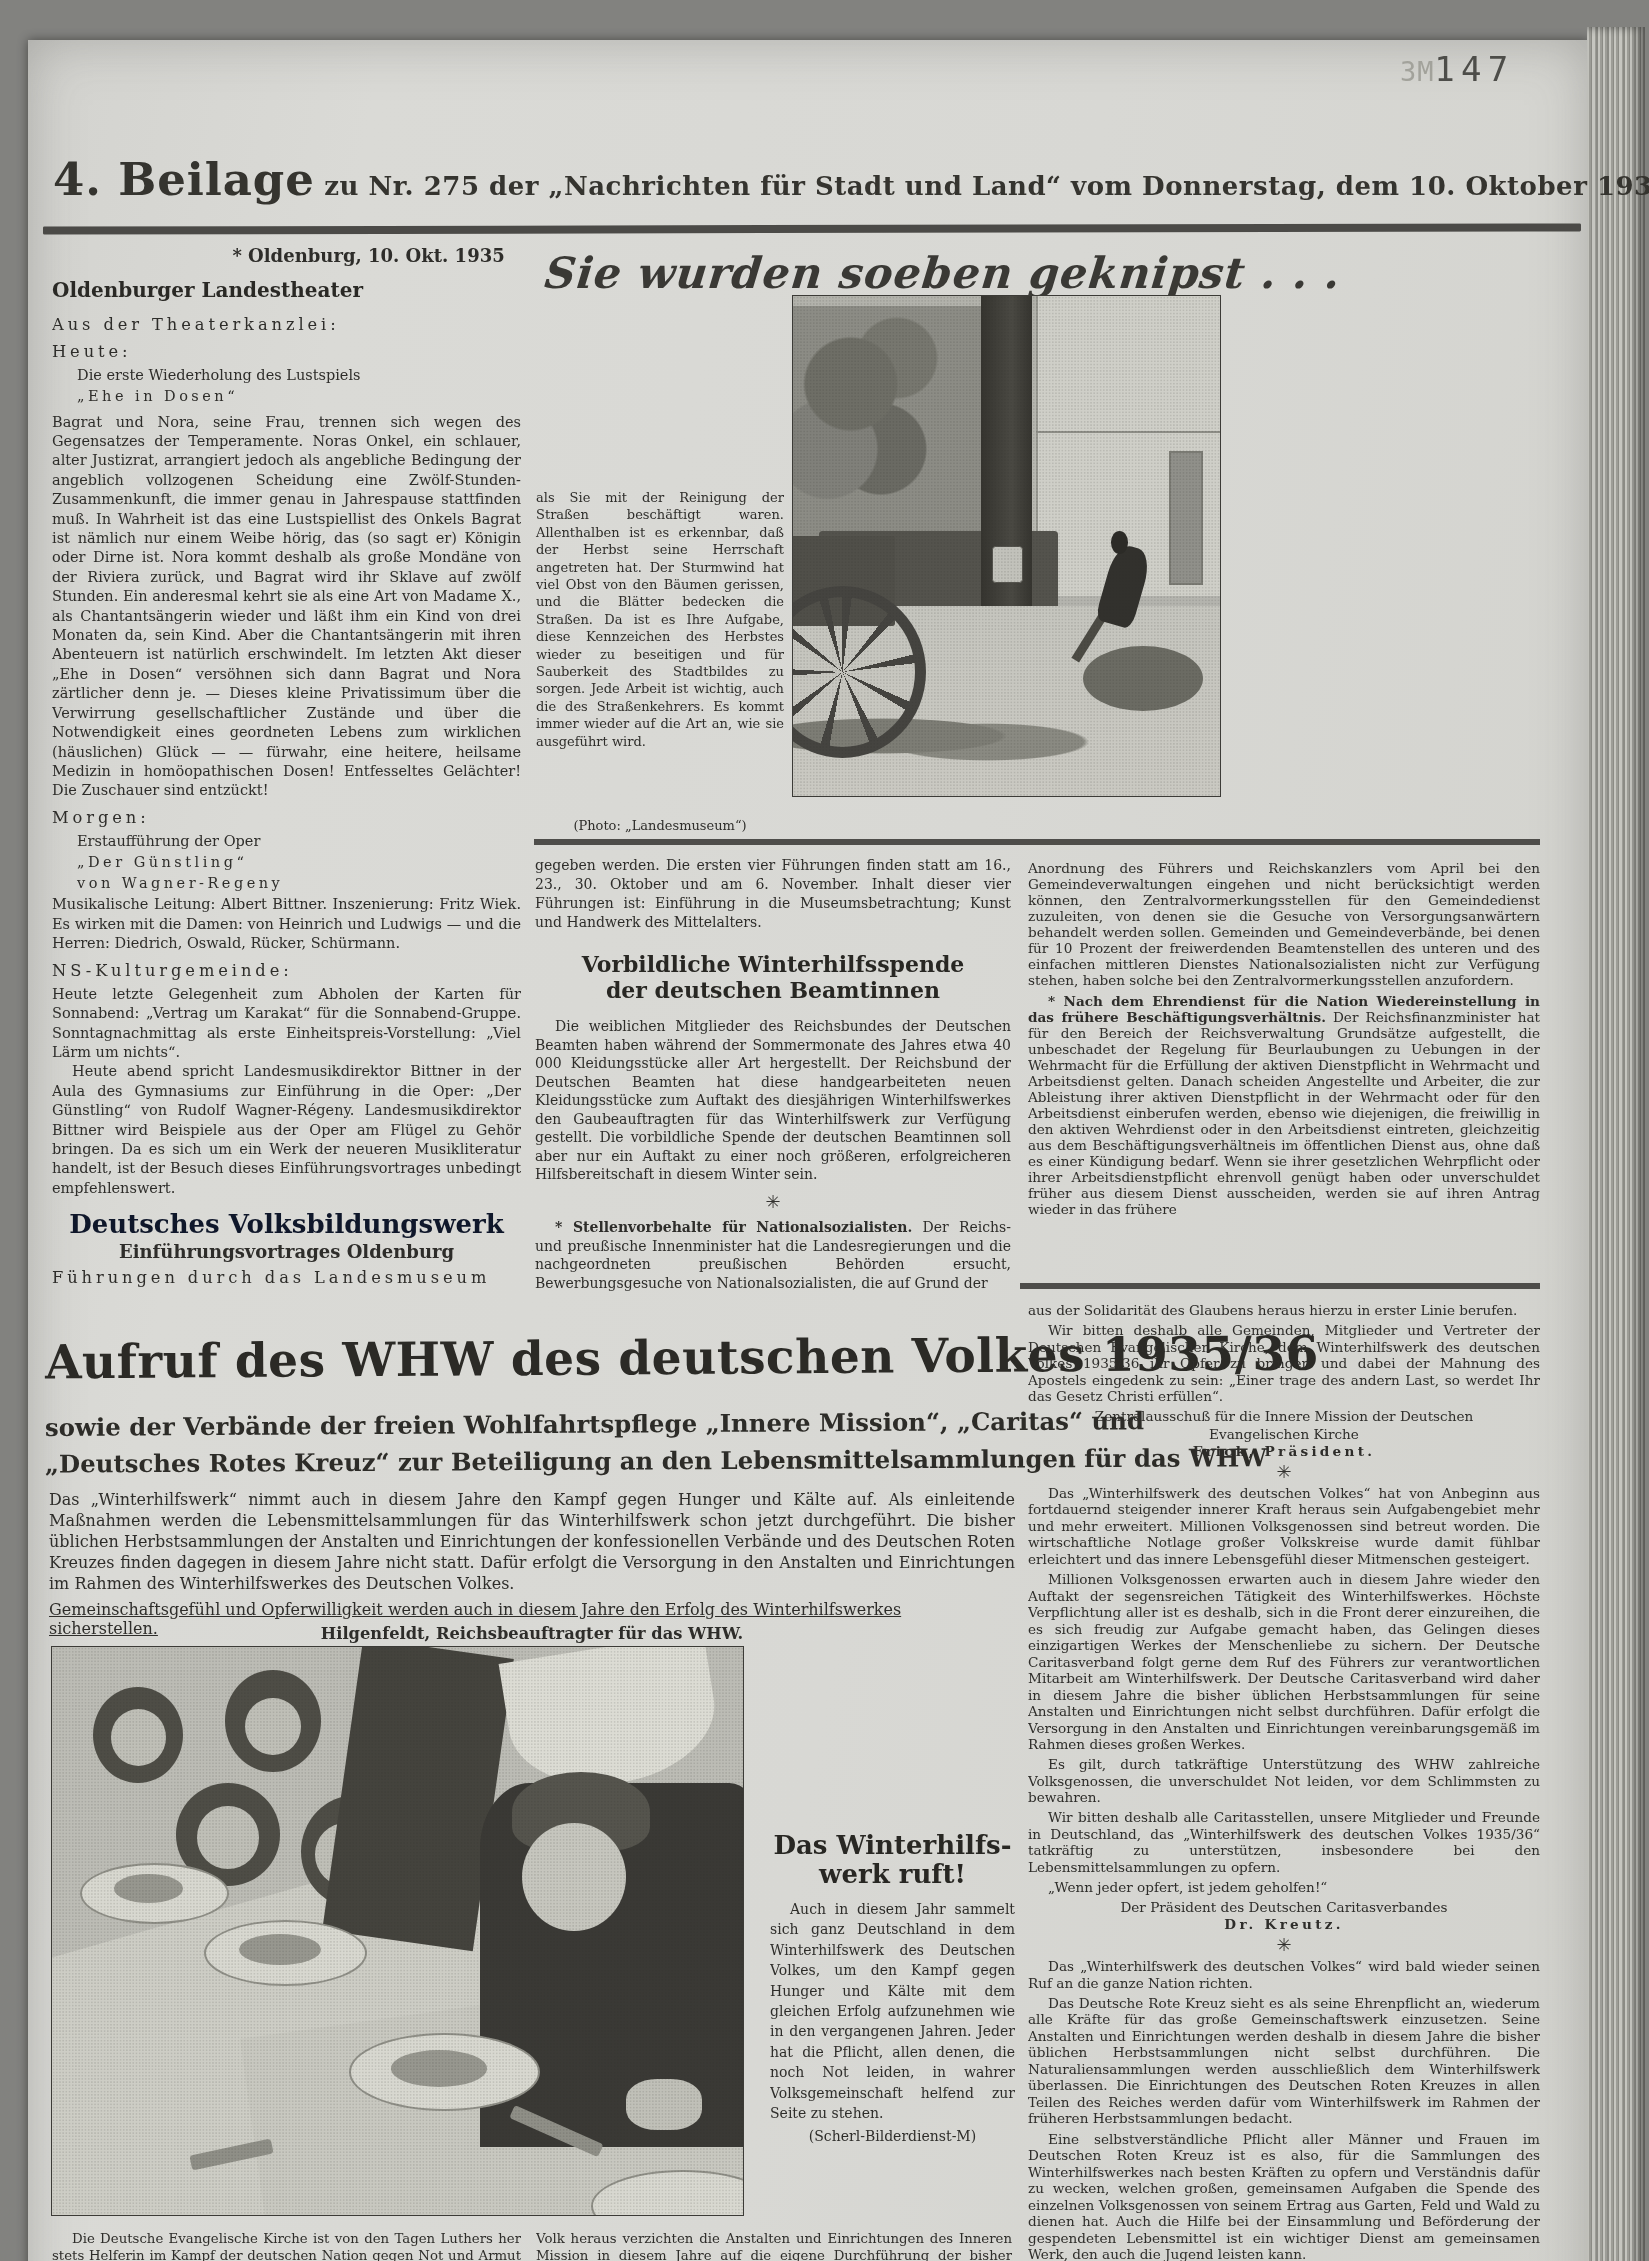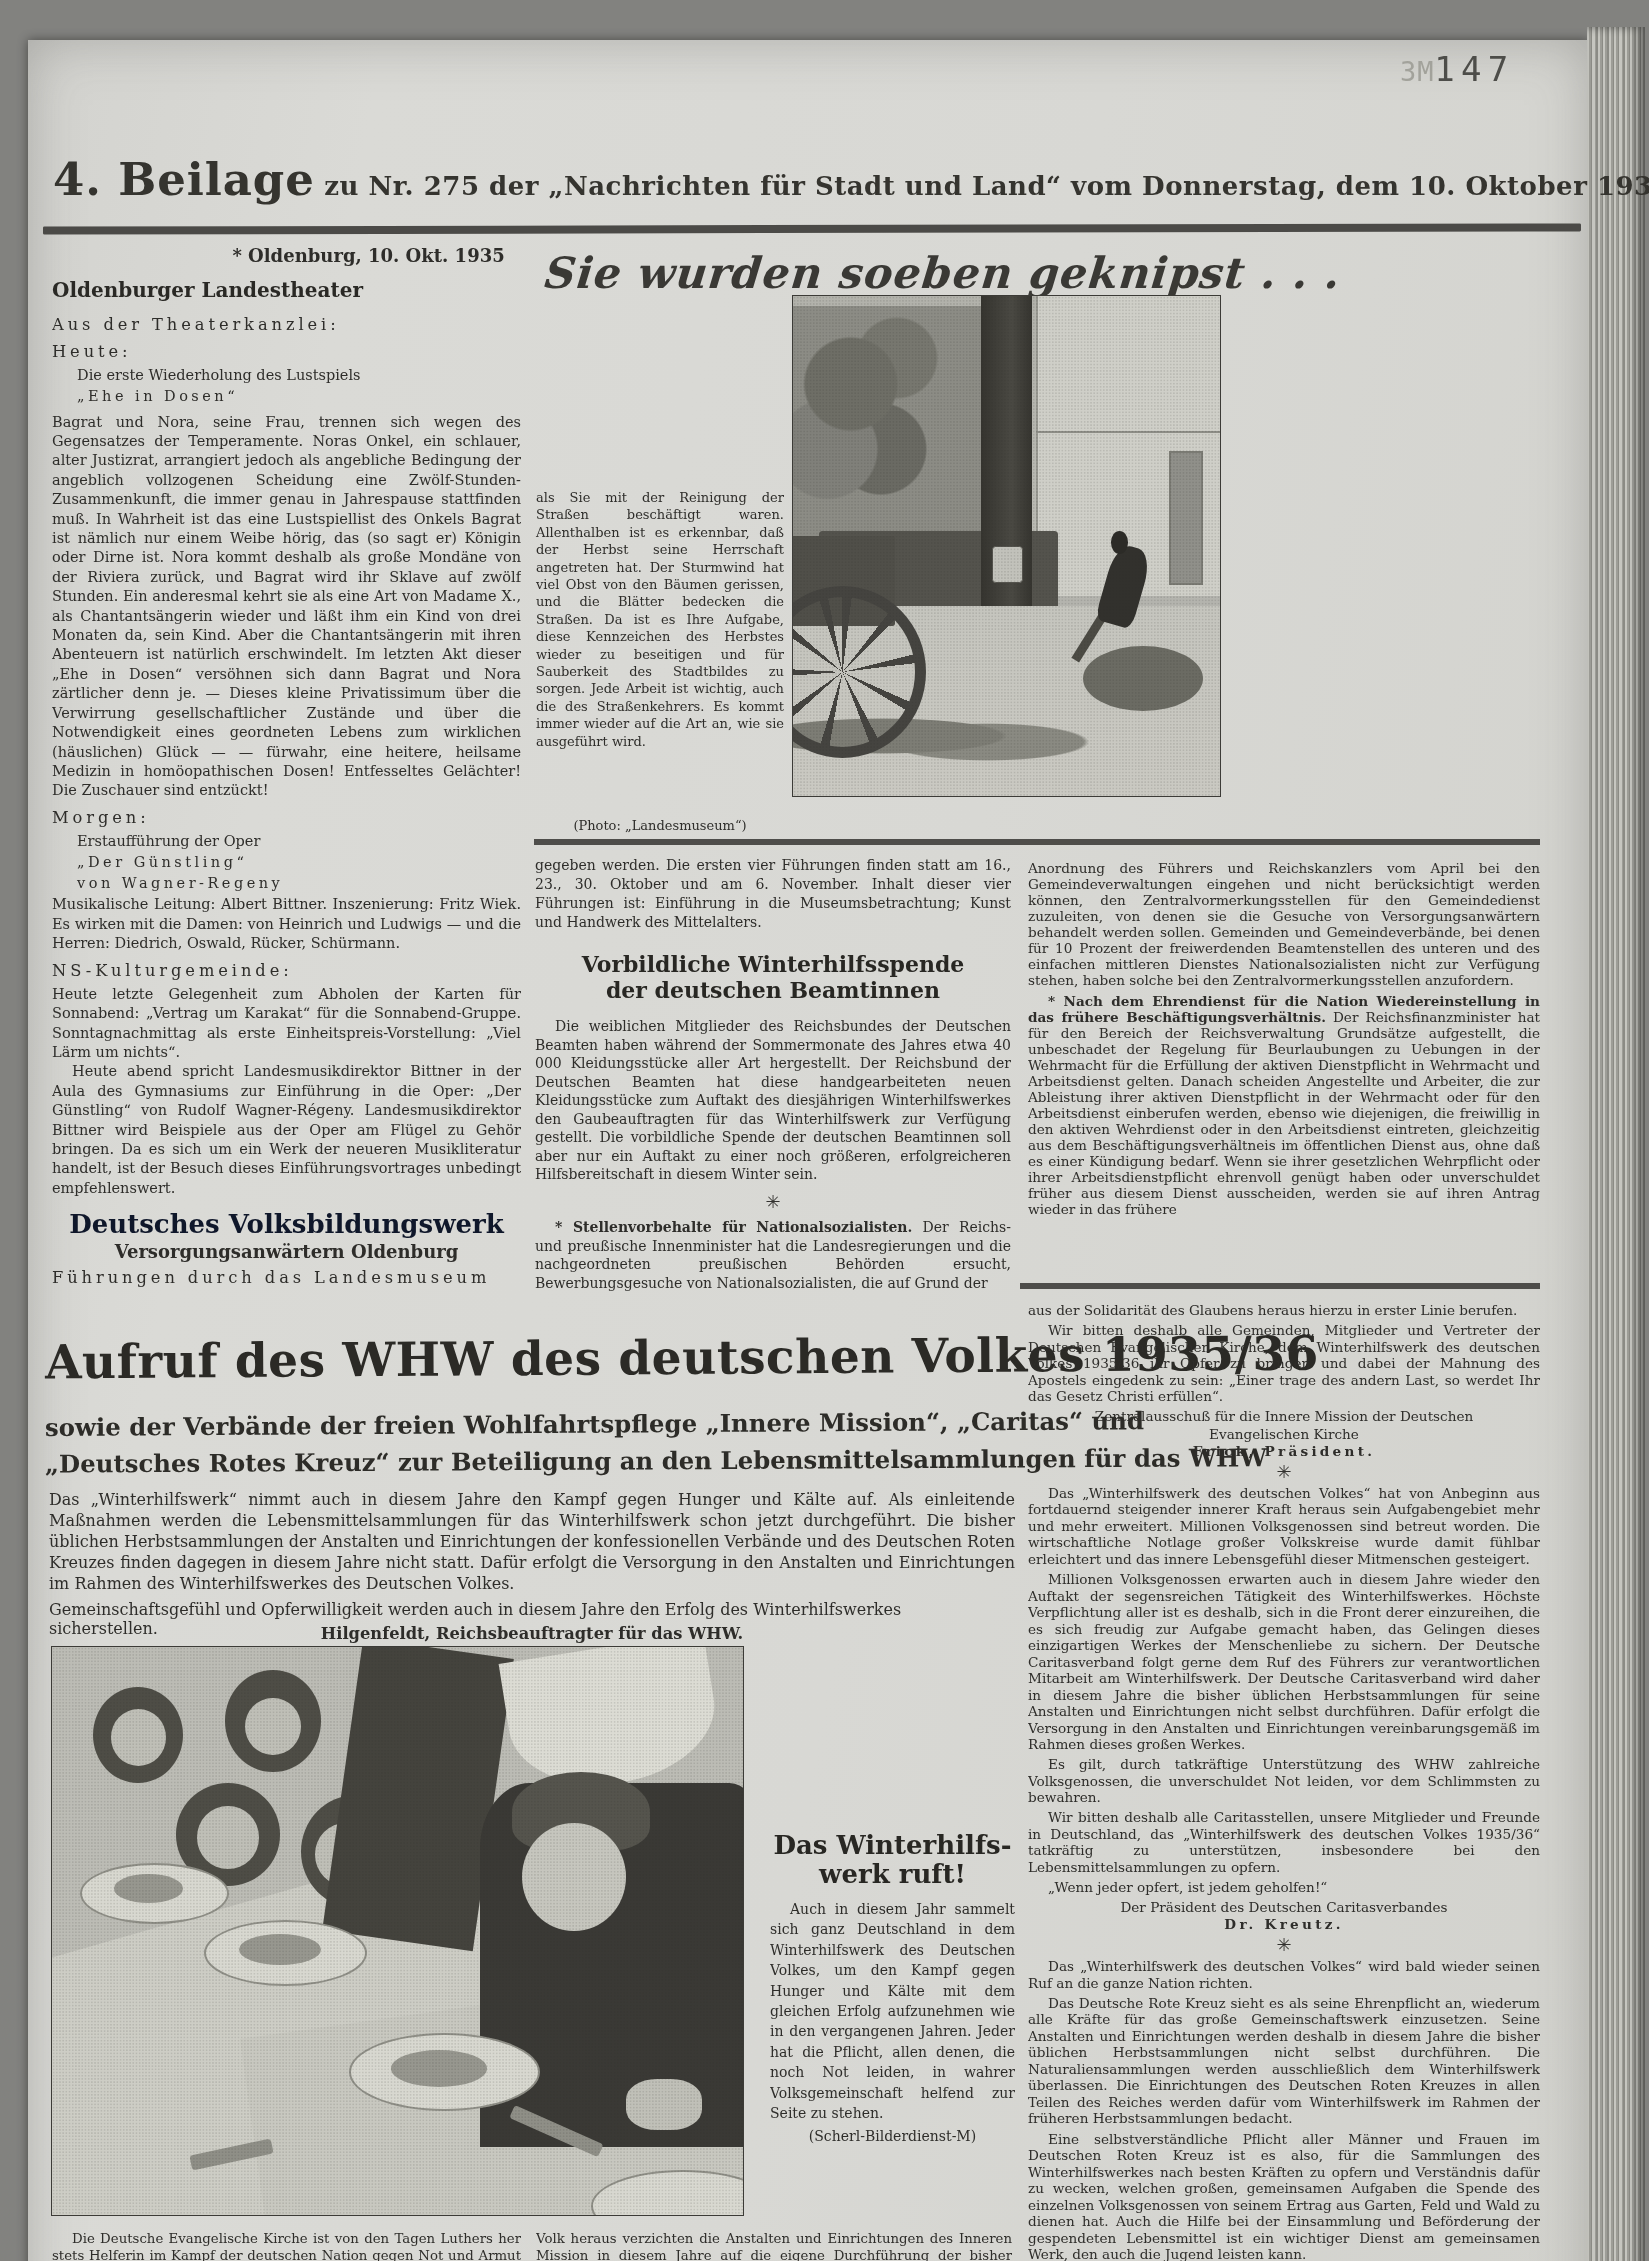--- a/index.html
+++ b/index.html
@@ -65,21 +65,21 @@
   #col3b .sig{text-align:center;margin-bottom:0.9px;}
   #col3b .star{margin:4.5px 0;}
   
   #whw-head{left:45px;top:1331px;width:972px;font-size:47px;font-weight:bold;color:#2b2a26;
             white-space:nowrap;transform:rotate(-.4deg);letter-spacing:0.5px;}
   #whw-sub1{left:45px;top:1410px;width:972px;font-size:24.4px;font-weight:bold;color:#2d2c28;
             transform:rotate(-.35deg);white-space:nowrap;}
   #whw-sub2{left:45px;top:1447px;width:972px;font-size:24.4px;font-weight:bold;color:#2d2c28;
             transform:rotate(-.3deg);white-space:nowrap;}
   #whw-par{left:49px;top:1489px;width:966px;font-size:16px;line-height:21px;}
-  #whw-par2{left:49px;top:1600px;width:966px;font-size:16px;}
+  #whw-par2{left:49px;top:1600px;width:966px;font-size:16px;text-decoration:underline;}
   #whw-sig{left:49px;top:1624px;width:966px;font-size:16.3px;font-weight:bold;text-align:center;}
   
   #photo2{left:51px;top:1646px;width:691px;height:568px;border:1.8px solid #3c3b37;
           background:#bcbcb5;overflow:hidden;}
   #ruft{left:770px;top:1831px;width:245px;height:393px;font-size:14px;line-height:20.4px;}
   #ruft .h{font-size:26px;line-height:29px;font-weight:bold;text-align:center;color:#282723;margin-bottom:10px;}
   #ruft .credit{text-align:center;margin-top:2.7px;}
   
   #botA{left:52px;top:2230px;width:469px;height:168px;font-size:13.3px;line-height:17.4px;}
   #botB{left:536px;top:2230px;width:476px;height:168px;font-size:13.3px;line-height:17.4px;}
@@ -160,21 +160,21 @@
   <p class="just" style="margin-top:6.3px">Bagrat und Nora, seine Frau, trennen sich wegen des Gegensatzes der Temperamente. Noras Onkel, ein schlauer, alter Justizrat, arrangiert jedoch als angebliche Bedingung der angeblich vollzogenen Scheidung eine Zwölf-Stunden-Zusammenkunft, die immer genau in Jahrespause stattfinden muß. In Wahrheit ist das eine Lustspiellist des Onkels Bagrat ist nämlich nur einem Weibe hörig, das (so sagt er) Königin oder Dirne ist. Nora kommt deshalb als große Mondäne von der Riviera zurück, und Bagrat wird ihr Sklave auf zwölf Stunden. Ein anderesmal kehrt sie als eine Art von Madame X., als Chantantsängerin wieder und läßt ihm ein Kind von drei Monaten da, sein Kind. Aber die Chantantsängerin mit ihren Abenteuern ist natürlich erschwindelt. Im letzten Akt dieser „Ehe in Dosen“ versöhnen sich dann Bagrat und Nora zärtlicher denn je. — Dieses kleine Privatissimum über die Verwirrung gesellschaftlicher Zustände und über die Notwendigkeit eines geordneten Lebens zum wirklichen (häuslichen) Glück — — fürwahr, eine heitere, heilsame Medizin in homöopathischen Dosen! Entfesseltes Gelächter! Die Zuschauer sind entzückt!</p>
   <p class="lbl sp">Morgen:</p>
   <p class="sub">Erstaufführung der Oper</p>
   <p class="sub sp">„Der Günstling“</p>
   <p class="sub sp">von Wagner-Regeny</p>
   <p class="just">Musikalische Leitung: Albert Bittner. Inszenierung: Fritz Wiek. Es wirken mit die Damen: von Heinrich und Ludwigs — und die Herren: Diedrich, Oswald, Rücker, Schürmann.</p>
   <p class="lbl sp">NS-Kulturgemeinde:</p>
   <p class="just">Heute letzte Gelegenheit zum Abholen der Karten für Sonnabend: „Vertrag um Karakat“ für die Sonnabend-Gruppe. Sonntagnachmittag als erste Einheitspreis-Vorstellung: „Viel Lärm um nichts“.</p>
   <p class="just ind">Heute abend spricht Landesmusikdirektor Bittner in der Aula des Gymnasiums zur Einführung in die Oper: „Der Günstling“ von Rudolf Wagner-Régeny. Landesmusikdirektor Bittner wird Beispiele aus der Oper am Flügel zu Gehör bringen. Da es sich um ein Werk der neueren Musikliteratur handelt, ist der Besuch dieses Einführungsvortrages unbedingt empfehlenswert.</p>
   <div class="vbw-h">Deutsches Volksbildungswerk</div>
-  <div class="vbw-s">Versorgungsanwärtern Oldenburg</div>
+  <div class="vbw-s">Einführungsvortrages Oldenburg</div>
   <p class="lbl sp">Führungen durch das Landesmuseum</p>
 
 </div>
 
 <div class="blk" id="feat-head">Sie wurden soeben geknipst . . .</div>
 <div class="blk just" id="feat-par">als Sie mit der Reinigung der Straßen beschäftigt waren. Allenthalben ist es erkennbar, daß der Herbst seine Herrschaft angetreten hat. Der Sturmwind hat viel Obst von den Bäumen gerissen, und die Blätter bedecken die Straßen. Da ist es Ihre Aufgabe, diese Kennzeichen des Herbstes wieder zu beseitigen und für Sauberkeit des Stadtbildes zu sorgen. Jede Arbeit ist wichtig, auch die des Straßenkehrers. Es kommt immer wieder auf die Art an, wie sie ausgeführt wird.</div>
 <div class="blk c" id="feat-credit">(Photo: „Landesmuseum“)</div>
 
 <div class="blk" id="photo1">
   <div class="ph" id="p1-sky"></div>

